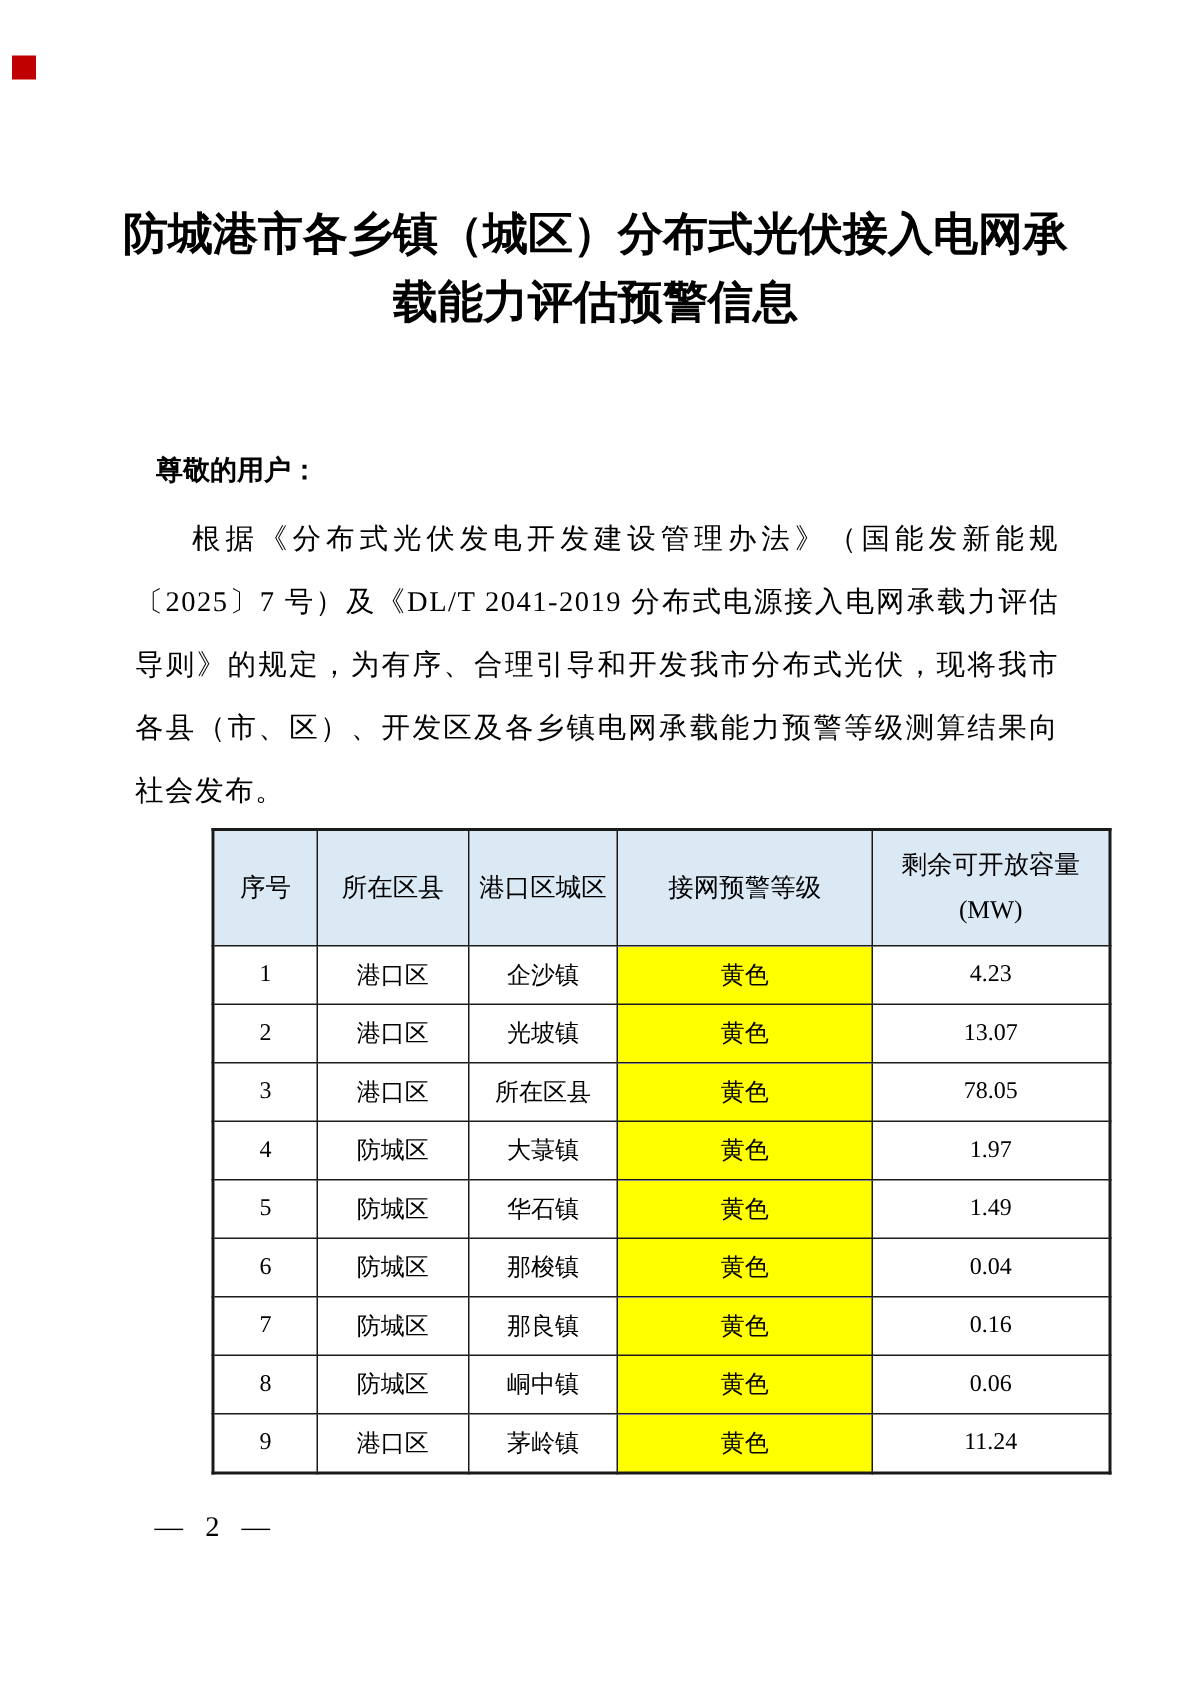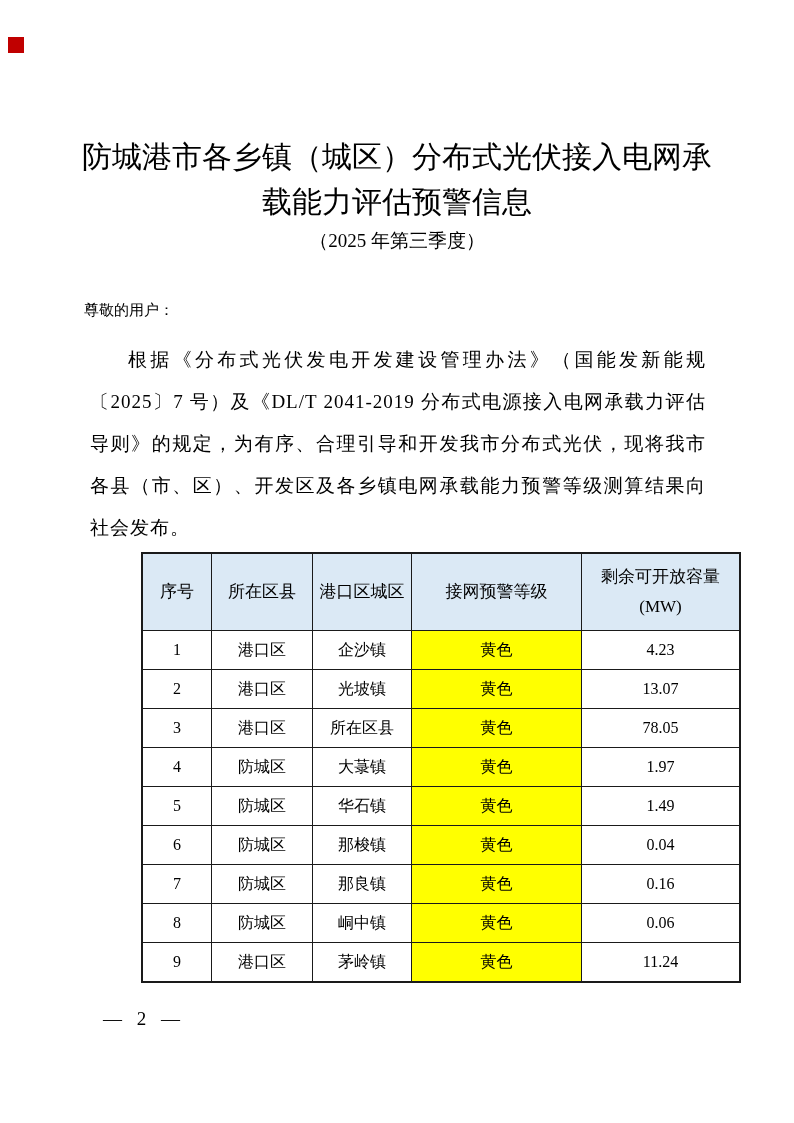--- a/index.html
+++ b/index.html
@@ -24,37 +24,38 @@
     height: 16px;
     background: var(--marker, #c00000);
   }
   .doc-title {
     position: absolute;
     top: 134px;
     left: 77px;
     width: 640px;
     text-align: center;
     font-size: 30px;
-    font-weight: normal;
+    font-weight: bold;
     line-height: 45px;
     letter-spacing: 0px;
   }
   .doc-subtitle {
     position: absolute;
     top: 228px;
     left: 0;
     width: 794px;
     text-align: center;
     font-size: 19px;
   }
   .greeting {
     position: absolute;
     top: 301px;
-    left: 84px;
-    font-size: 15px;
+    left: 104px;
+    font-size: 18px;
+    font-weight: bold;
   }
   .body-paragraph {
     position: absolute;
     top: 339px;
     left: 90px;
     width: 616px;
     font-size: 19px;
     line-height: 42px;
     text-indent: 2em;
     text-align: justify;
@@ -112,21 +113,20 @@
 </style>
 </head>
 <body>
 
 <div class="page">
 
   <div class="red-marker"></div>
 
   <div class="doc-title">防城港市各乡镇（城区）分布式光伏接入电网承载能力评估预警信息</div>
 
-  <div class="doc-subtitle">（2025 年第三季度）</div>
 
   <div class="greeting">尊敬的用户：</div>
 
   <div class="body-paragraph">根据《分布式光伏发电开发建设管理办法》（国能发新能规〔2025〕7 号）及《DL/T 2041-2019 分布式电源接入电网承载力评估导则》的规定，为有序、合理引导和开发我市分布式光伏，现将我市各县（市、区）、开发区及各乡镇电网承载能力预警等级测算结果向社会发布。</div>
 
   <div class="table-wrap">
     <table class="capacity-table">
       <colgroup>
         <col class="c-no">
           <col class="c-county">

